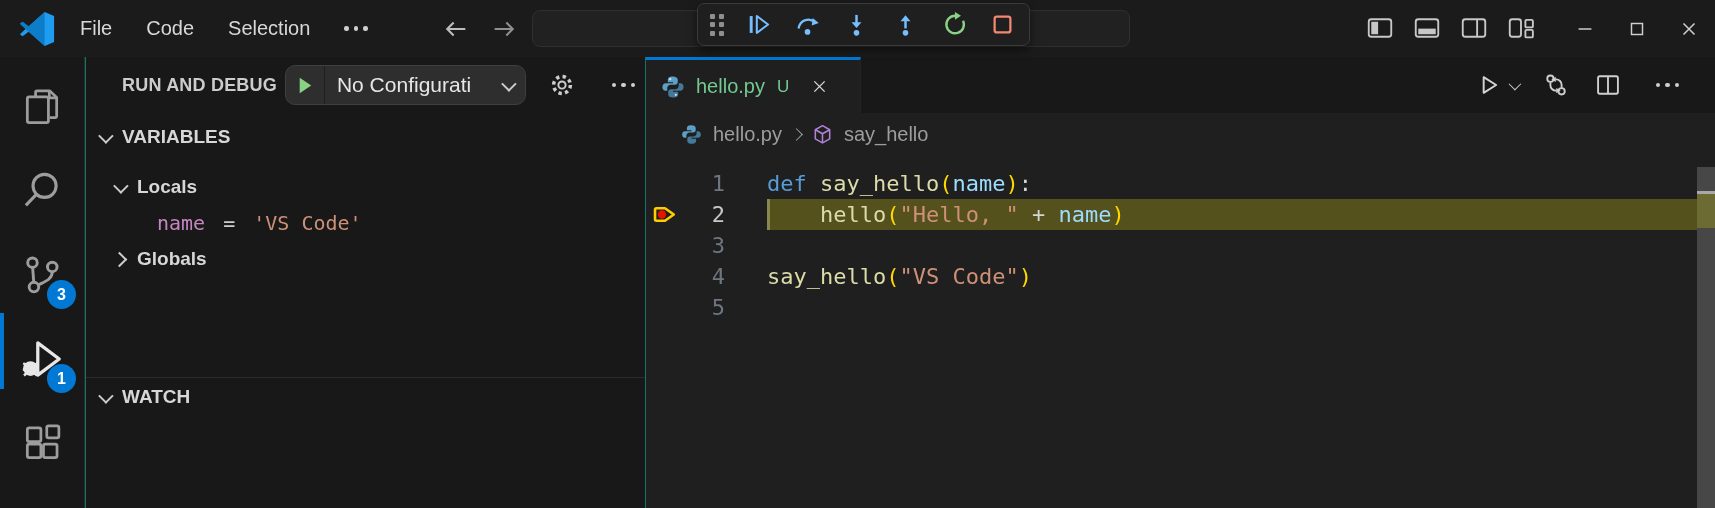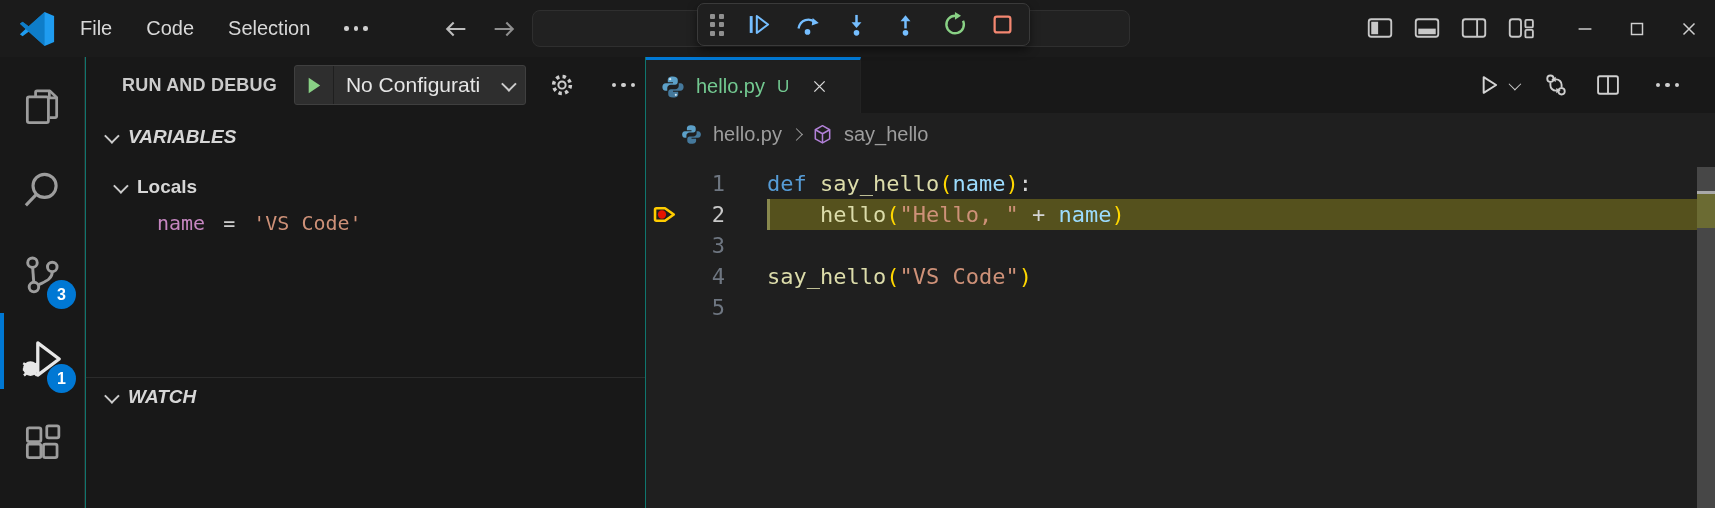--- a/index.html
+++ b/index.html
@@ -36,41 +36,41 @@
   .ab-item.active{color:#e7e7e7;}
   .ab-indicator{position:absolute;left:0;top:256px;width:4px;height:76px;background:#0078d4;}
   .badge{position:absolute;right:8px;bottom:8px;min-width:29px;height:29px;border-radius:50%;
          background:#0078d4;color:#fff;font-size:16px;font-weight:bold;
          display:flex;align-items:center;justify-content:center;}
 
   
   .sidebar{position:absolute;top:57px;left:86px;width:559px;bottom:0;background:#181818;}
   .sb-header{height:56px;display:flex;align-items:center;padding-left:36px;box-sizing:border-box;}
   .sb-title{font-size:18px;color:#cccccc;letter-spacing:.2px;white-space:nowrap;font-weight:bold;}
-  .config-dd{margin-left:17px;width:242px;height:40px;background:#2e2e2e;border:1px solid #3f3f3f;
-             border-radius:3px;display:flex;align-items:center;box-sizing:border-box;}
+  .config-dd{margin-left:8px;width:242px;height:40px;background:#2e2e2e;border:1px solid #3f3f3f;
+             border-radius:10px;display:flex;align-items:center;box-sizing:border-box;}
   .config-play{width:38px;height:100%;display:flex;align-items:center;justify-content:center;
                border-right:1px solid #1f1f1f;}
   .config-label{flex:1;font-size:21px;color:#e6e6e6;padding-left:12px;white-space:nowrap;overflow:hidden;}
   .chev{display:inline-block;width:9px;height:9px;border-right:2px solid #cccccc;border-bottom:2px solid #cccccc;}
   .chev.down{transform:rotate(45deg) translateY(-2px);}
   .chev.right{transform:rotate(-45deg);}
   .config-chev{margin-right:12px;}
   .gear{margin-left:22px;}
   .sb-dots{margin-left:26px;}
 
   .tree{margin-top:5px;}
   .tree-row{height:36px;display:flex;align-items:center;gap:12px;}
   .tree-row.section{height:38px;margin-bottom:13px;}
   .tree-label{font-size:19px;font-weight:bold;color:#d7d7d7;}
   .var-row{font-family:"DejaVu Sans Mono",monospace;font-size:20px;padding-left:71px;}
   .var-name{color:#c586c0;}
   .var-eq{color:#cccccc;padding:0 6px;}
   .var-val{color:#ce9178;}
-  .pl13{padding-left:19px;font-style:italic;} .pl28{padding-left:28px;}
+  .pl13{padding-left:13px;} .pl28{padding-left:28px;}
   .watch-divider{position:absolute;left:0;right:0;top:320px;border-top:1px solid #2b2b2b;}
   .watch-row{position:absolute;left:0;right:0;top:321px;}
 
   
   .editor{position:absolute;top:57px;left:646px;right:0;bottom:0;background:#1f1f1f;}
   .tabbar{height:56px;background:#181818;display:flex;align-items:stretch;}
   .tab{width:215px;background:#1f1f1f;border-top:3px solid #0078d4;border-right:1px solid #232323;
        display:flex;align-items:center;padding:0 14px;gap:10px;box-sizing:border-box;}
   .tab-label{font-size:20px;color:#73c991;}
   .tab-git{font-size:17px;color:#73c991;margin-left:2px;}
@@ -310,20 +310,24 @@
         <span class="tree-label">VARIABLES</span>
       </div>
       <div class="tree-row pl28">
         <span class="chev down"></span>
         <span class="tree-label">Locals</span>
       </div>
       <div class="tree-row var-row">
         <span class="var-name">name</span>
           <span class="var-eq">=</span>
           <span class="var-val">'VS Code'</span>
+      </div>
+      <div class="tree-row pl28">
+        <span class="chev right"></span>
+        <span class="tree-label">Globals</span>
       </div>
     </div>
 
     <div class="watch-divider"></div>
     <div class="tree-row section pl13 watch-row">
       <span class="chev down"></span>
       <span class="tree-label">WATCH</span>
     </div>
   </div>
 

